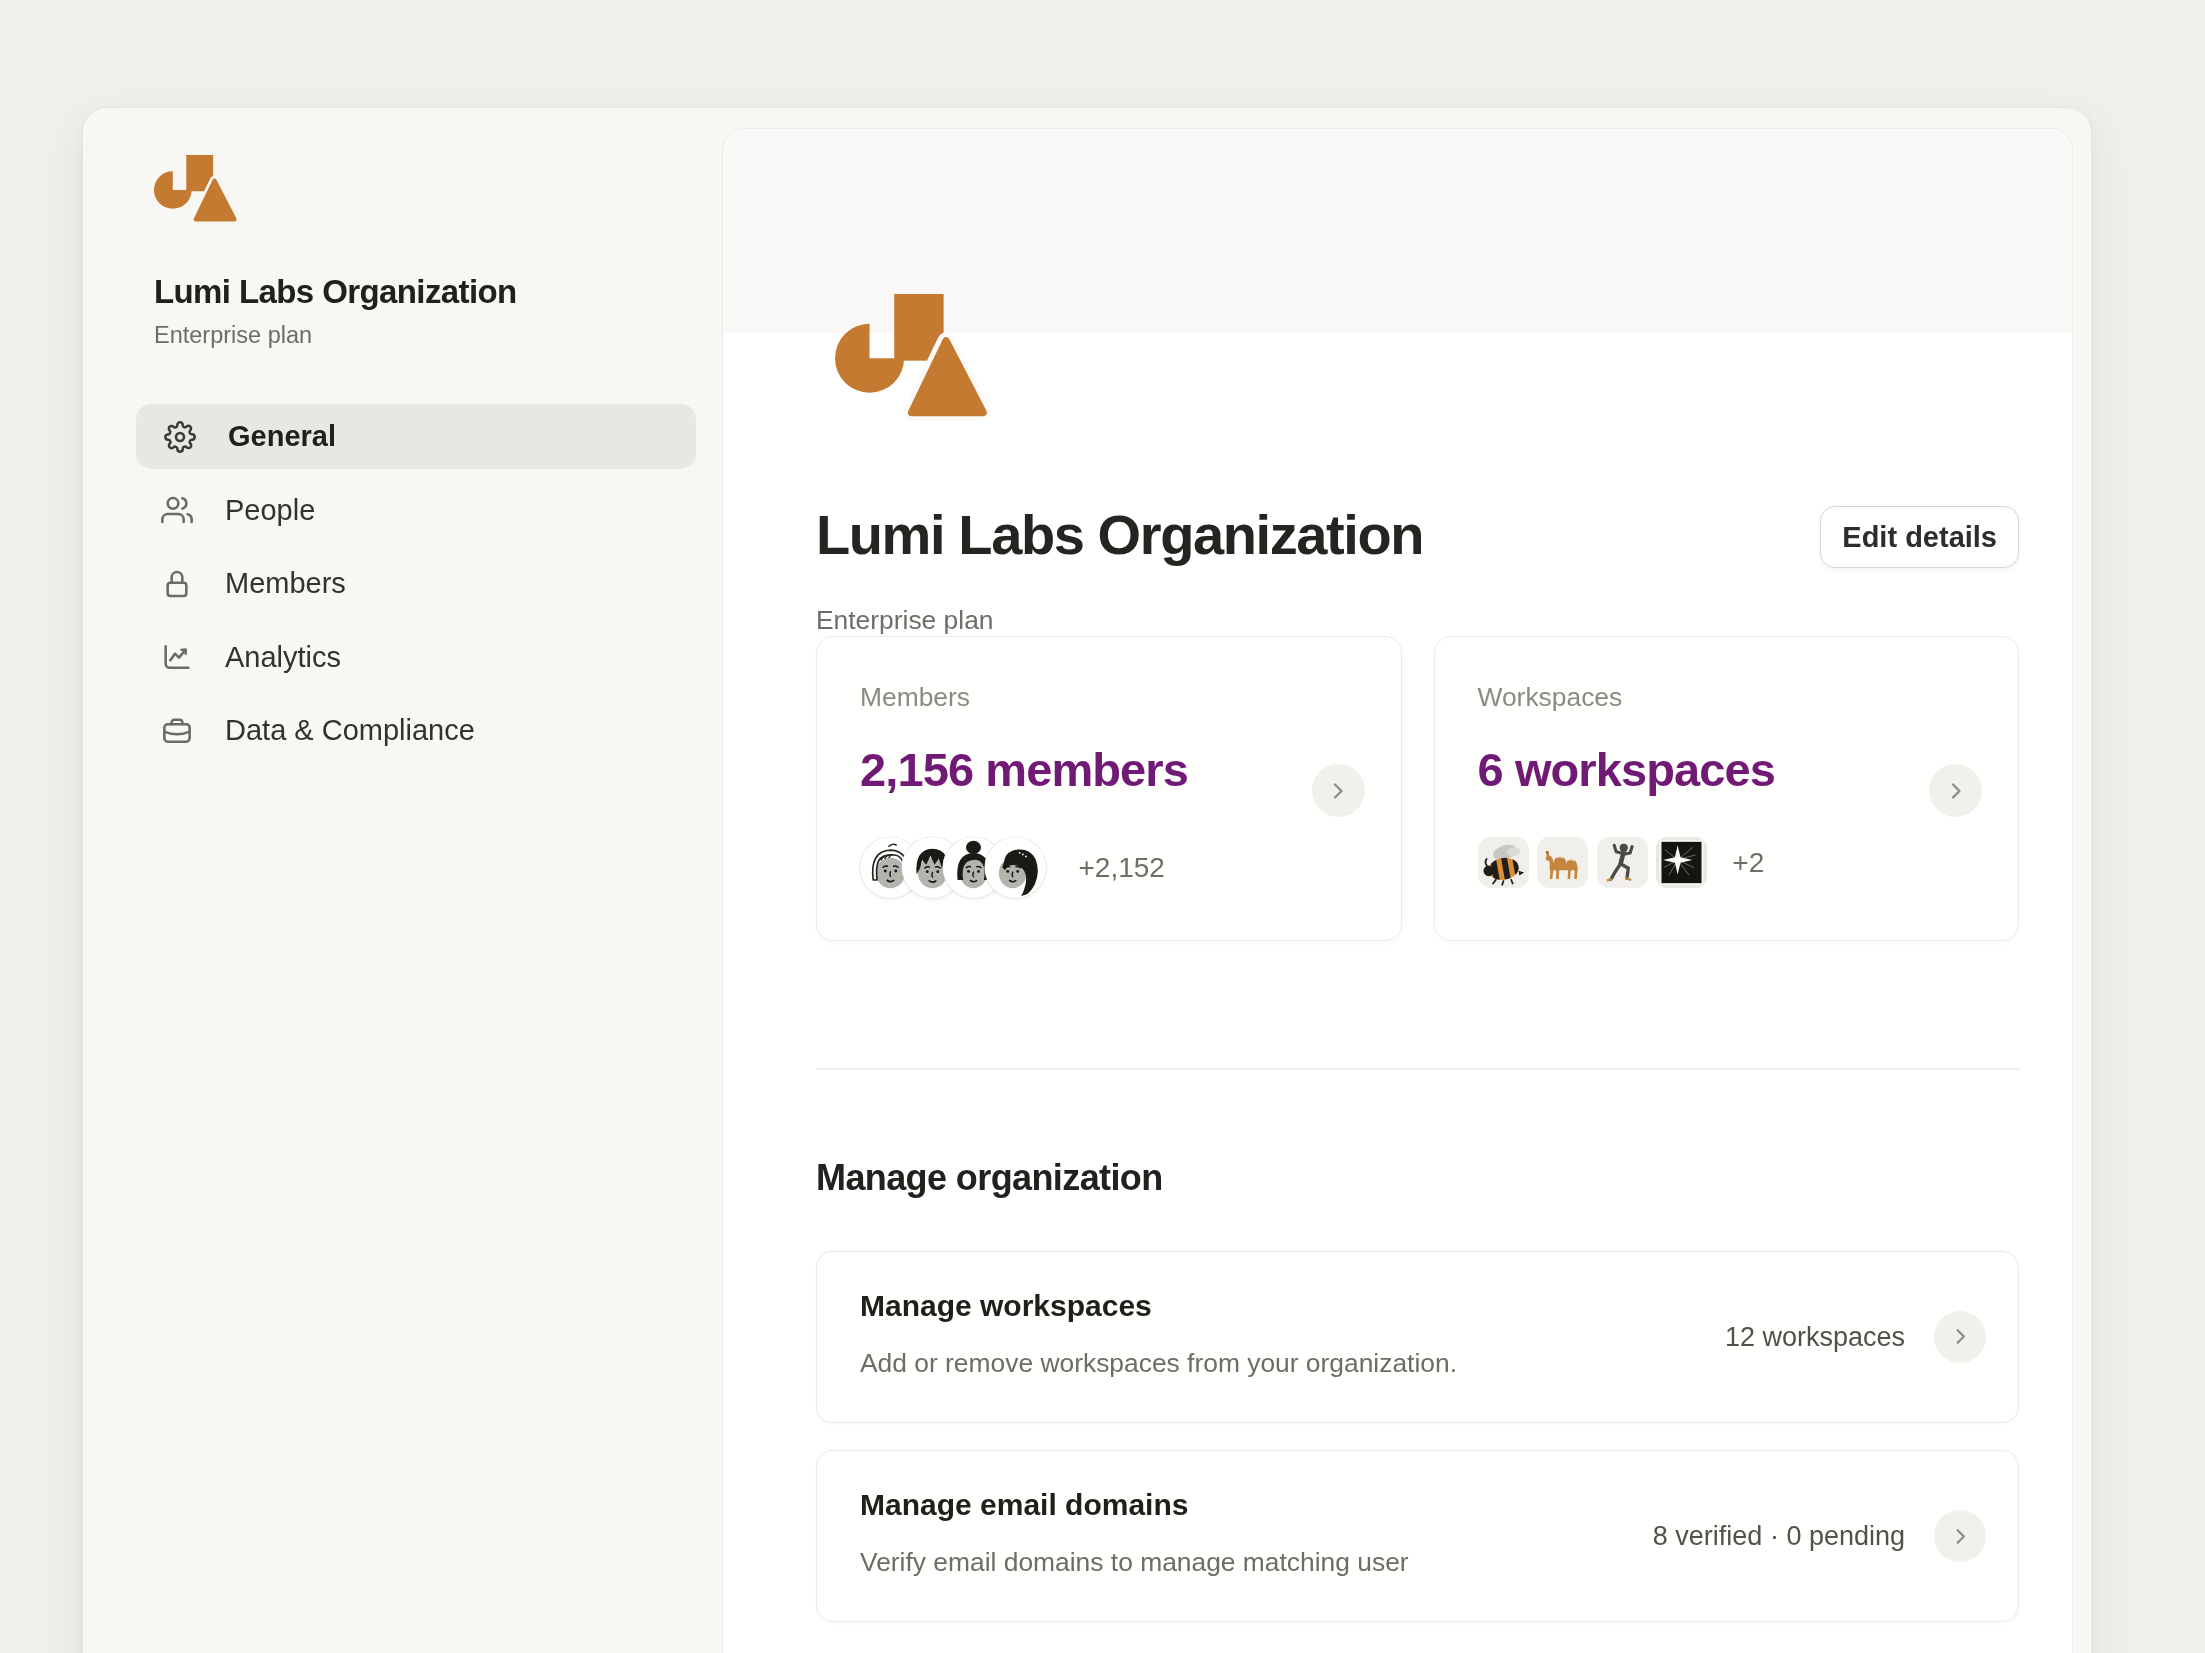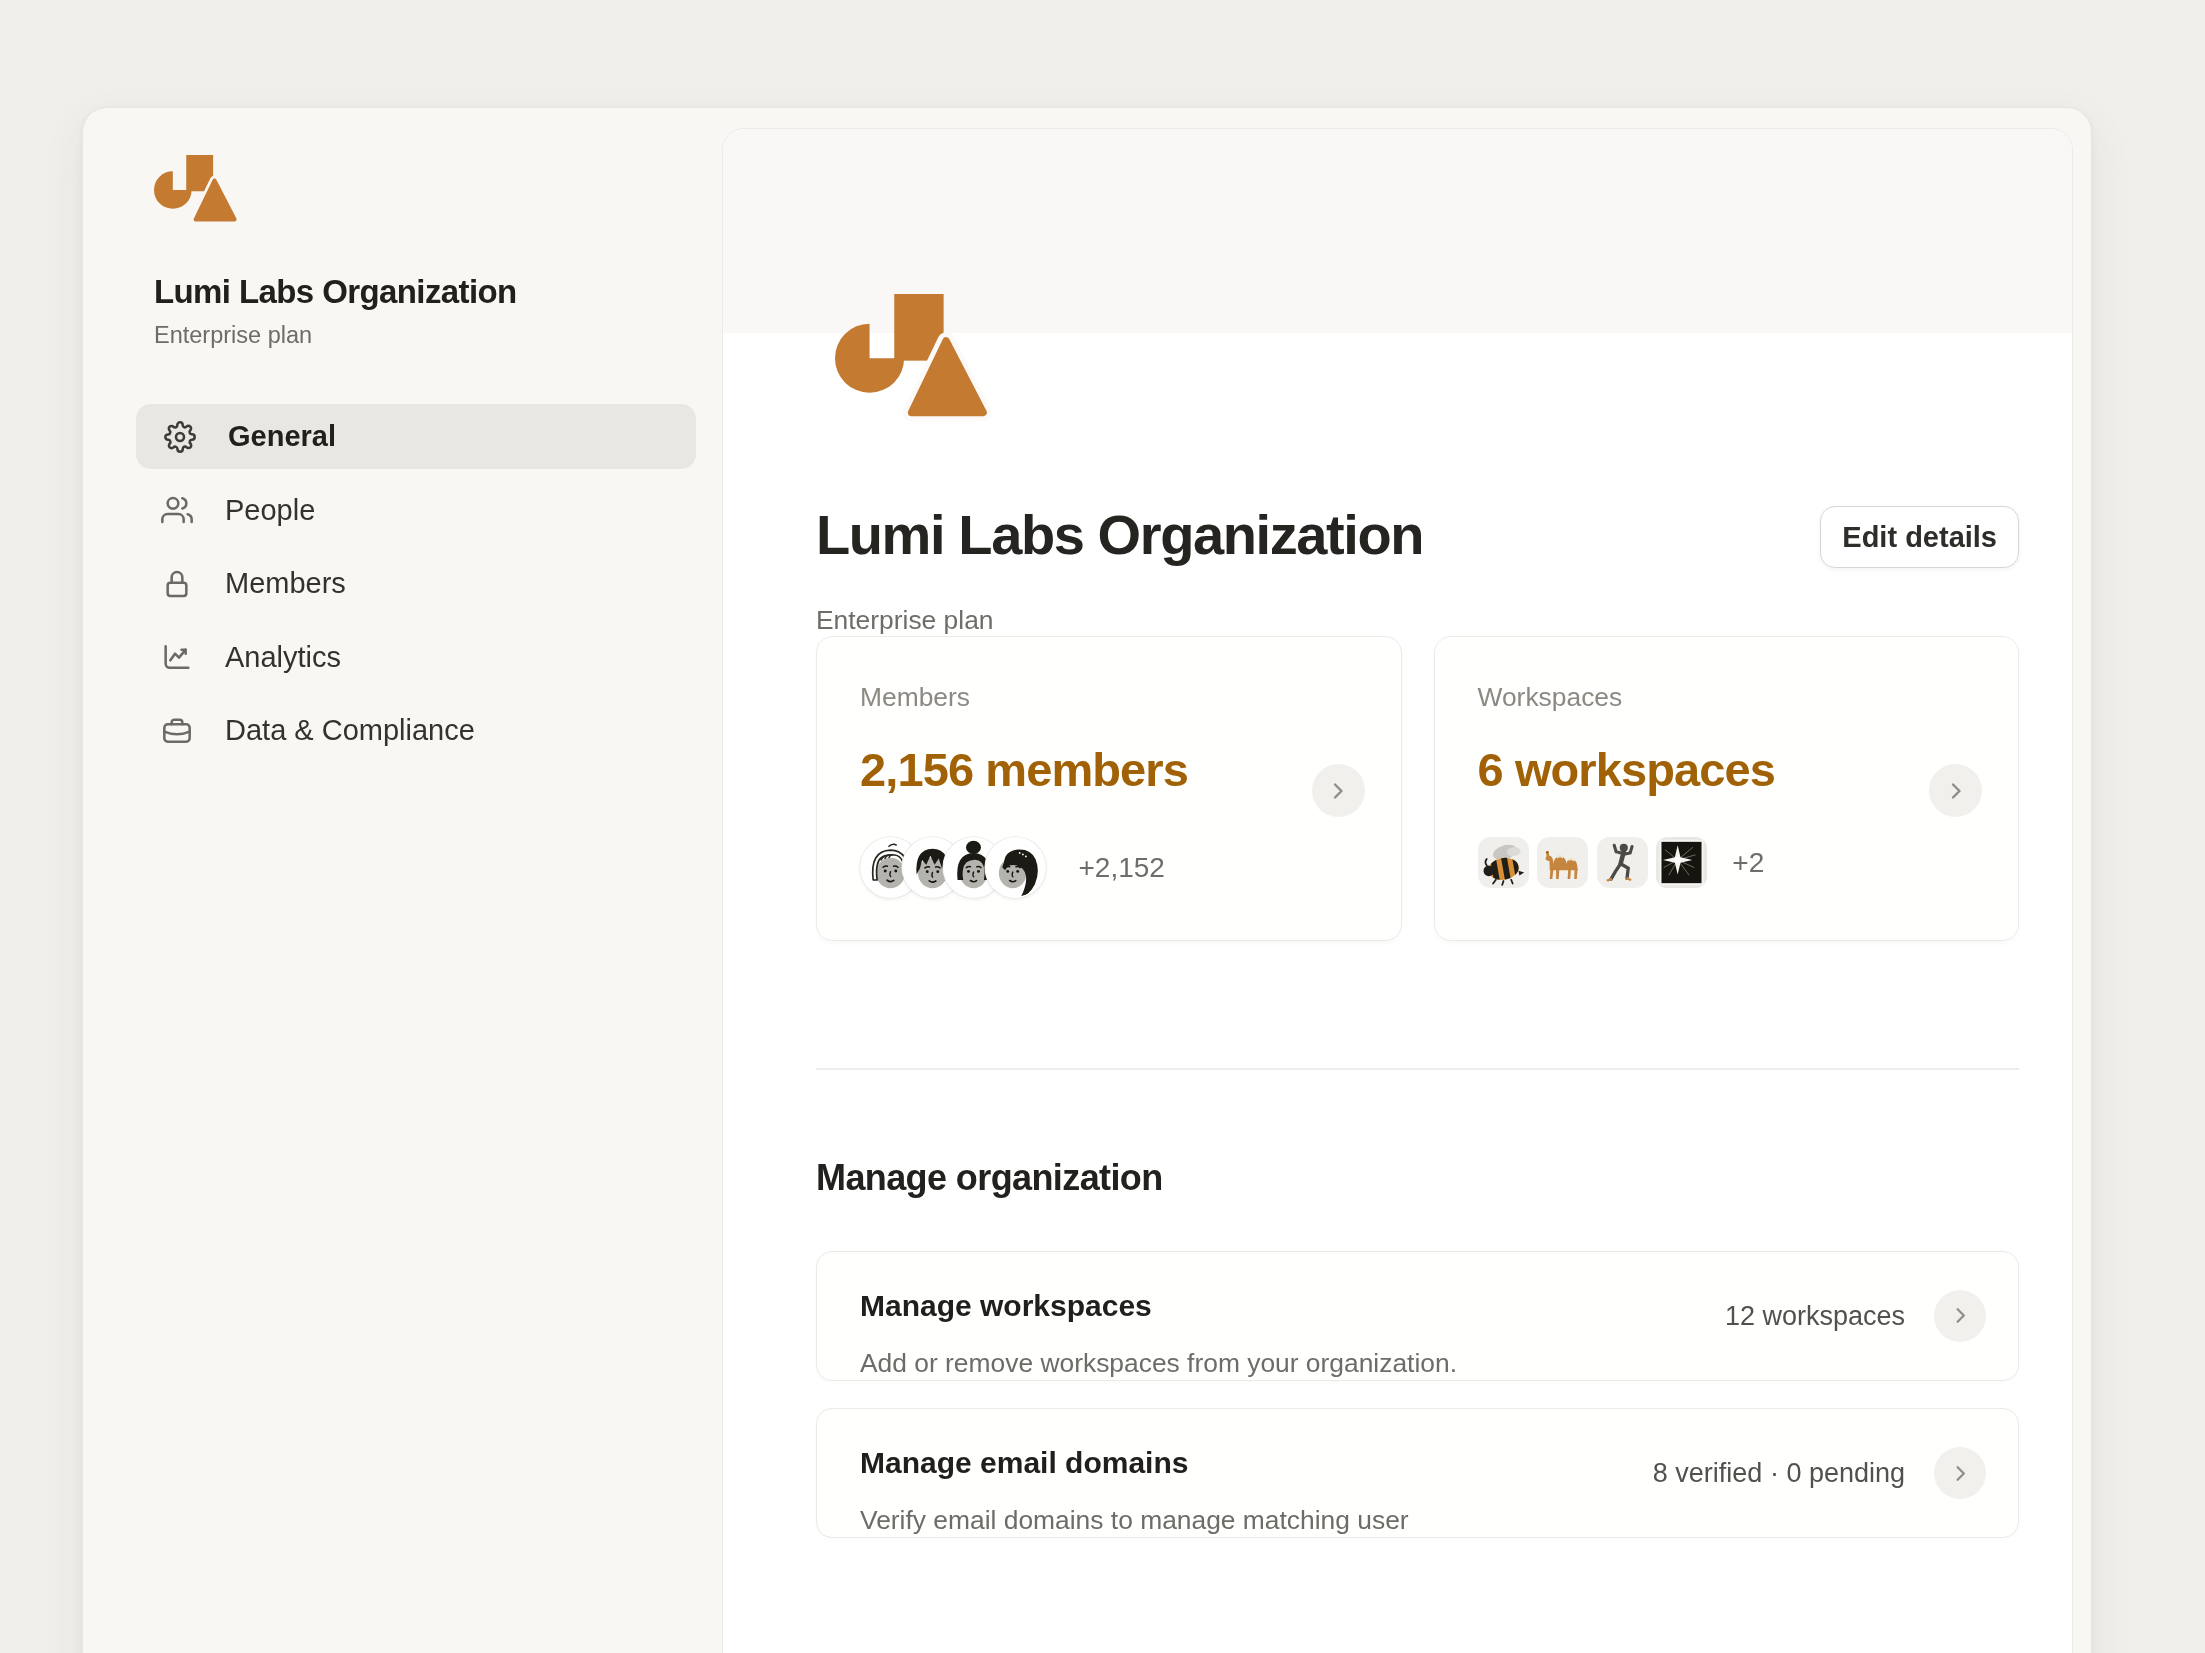--- a/index.html
+++ b/index.html
@@ -63,21 +63,21 @@
 
   
   .stats { display:flex; gap:32px; }
   .stat-card {
     position:relative; flex:1; height:305px; background:#fffffe;
     border:1.1px solid #edebe7; border-radius:17px;
     box-shadow:0 2.3px 5.7px rgba(40,35,20,0.025); cursor:pointer;
   }
   .stat-inner { padding:45px 43px 0 43px; }
   .stat-label { font-size:26.4px; color:#8b8982; }
-  .stat-value { margin-top:29px; font-size:47px; font-weight:700; letter-spacing:-0.9px; color:#a16207; white-space:nowrap; }
+  .stat-value { margin-top:29px; font-size:47px; font-weight:700; letter-spacing:-0.9px; color:#701a75; white-space:nowrap; }
   .chev-circle {
     position:absolute; right:36px; top:127px; width:53px; height:53px; border-radius:50%;
     background:#f1f0ec; display:flex; align-items:center; justify-content:center; cursor:pointer;
   }
   .chev-circle svg { width:24px; height:24px; stroke:#8f8d87; fill:none; stroke-width:2.4; stroke-linecap:round; stroke-linejoin:round; }
   .stat-footer { position:absolute; left:43px; top:200px; display:flex; align-items:center; }
   .avatar-stack { display:flex; }
   .avatar {
     width:61px; height:61px; border-radius:50%; background:#fff;
     box-shadow:0 0 0 0.6px #e3e1dc, 0 1.7px 3.4px rgba(40,35,20,0.08);
@@ -87,21 +87,21 @@
   .overflow-count { margin-left:33px; font-size:28px; color:#6e6d67; }
   .tile-stack { display:flex; gap:8.6px; align-items:center; }
   .tile { width:51px; height:51px; }
   .tile svg { width:51px; height:51px; display:block; }
   .tile-overflow { margin-left:25px; font-size:28px; color:#6e6d67; }
 
   
   .divider { margin-top:127px; height:1.7px; background:#efedea; border:none; }
   h2.section-heading { margin-top:87px; font-size:36px; font-weight:700; letter-spacing:-0.6px; color:#22211d; }
   .manage-row {
-    position:relative; margin-top:52px; height:130px; background:#fffffe;
+    position:relative; margin-top:52px; height:172px; background:#fffffe;
     border:1.1px solid #eceae6; border-radius:16px;
     box-shadow:0 1.7px 4.6px rgba(40,35,20,0.02); cursor:pointer;
   }
   .manage-row + .manage-row { margin-top:27.6px; }
   .row-title { padding:37px 0 0 43px; font-size:30px; font-weight:600; color:#201f1b; }
   .row-desc { padding:25px 0 0 43px; font-size:26.4px; color:#6e6c66; }
   .row-meta {
     position:absolute; right:113px; top:50%; transform:translateY(-50%);
     font-size:27px; color:#52514c; white-space:nowrap;
   }

